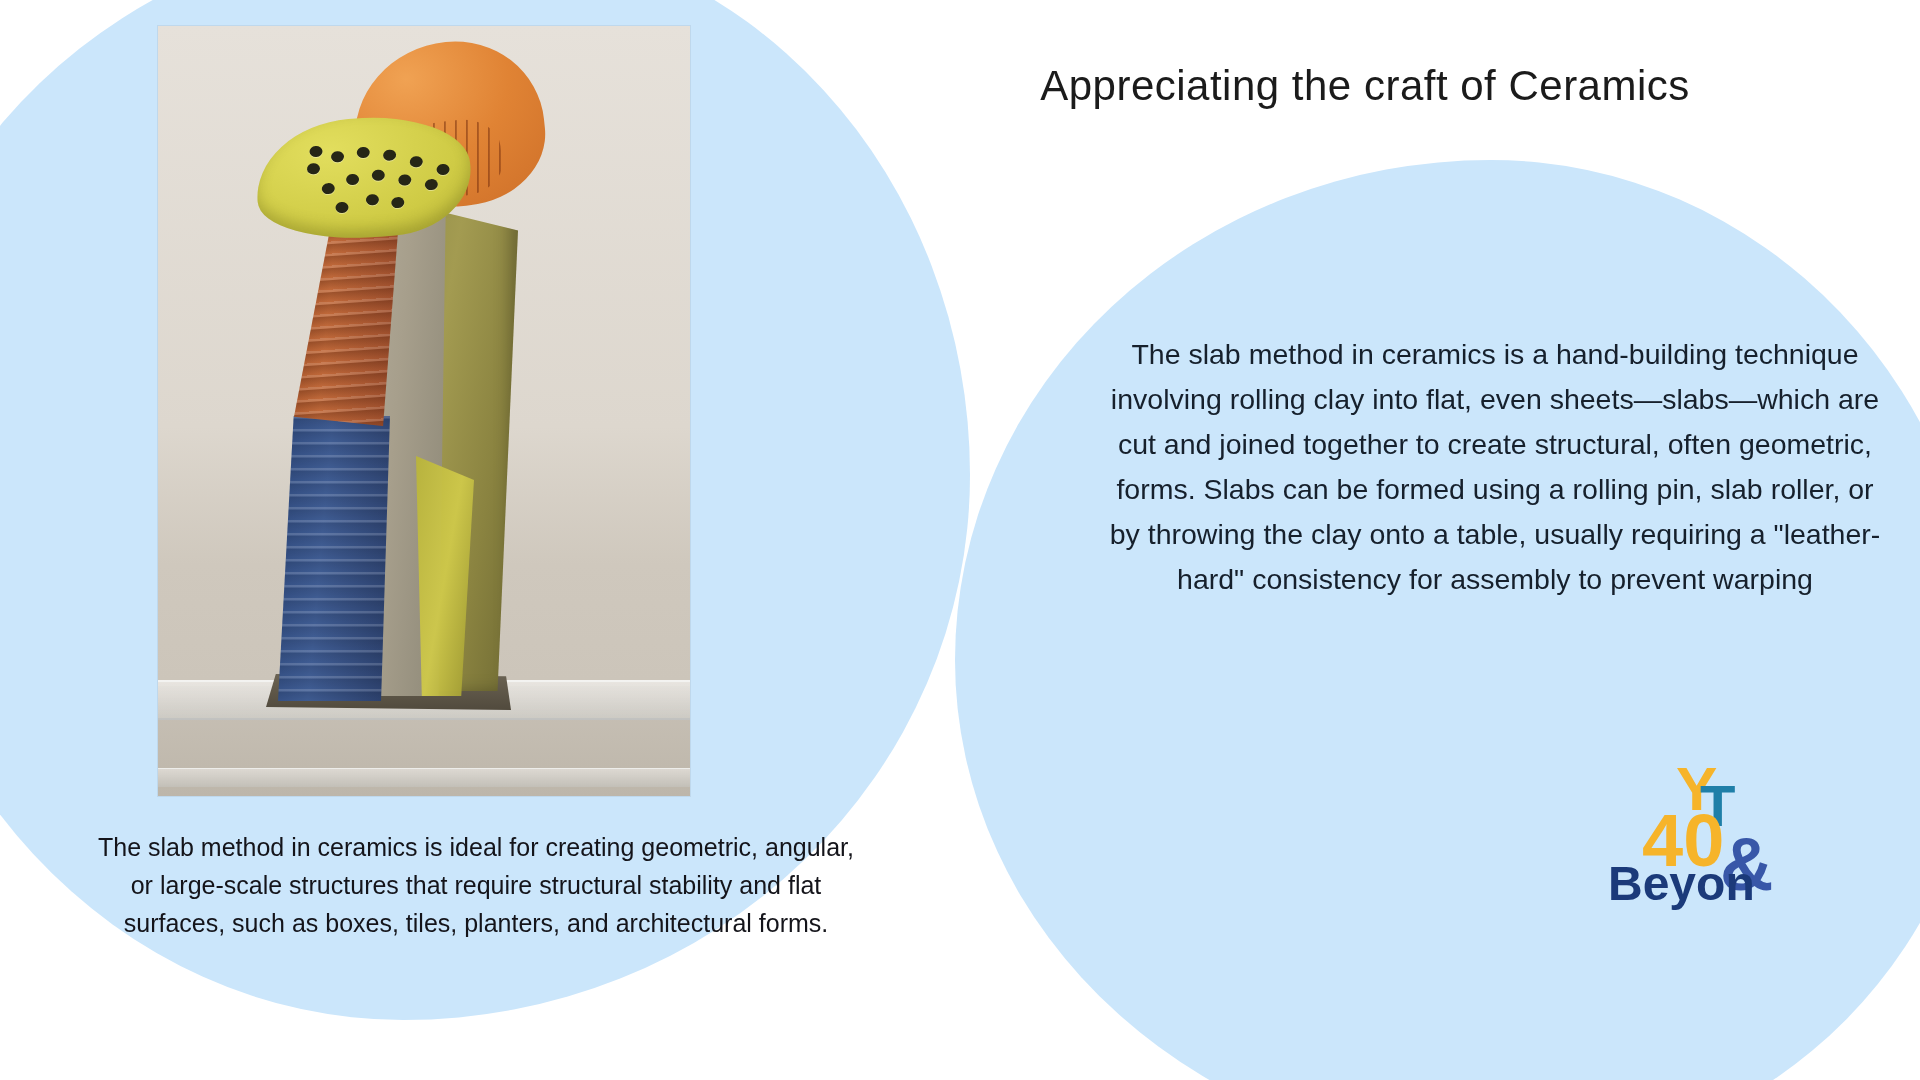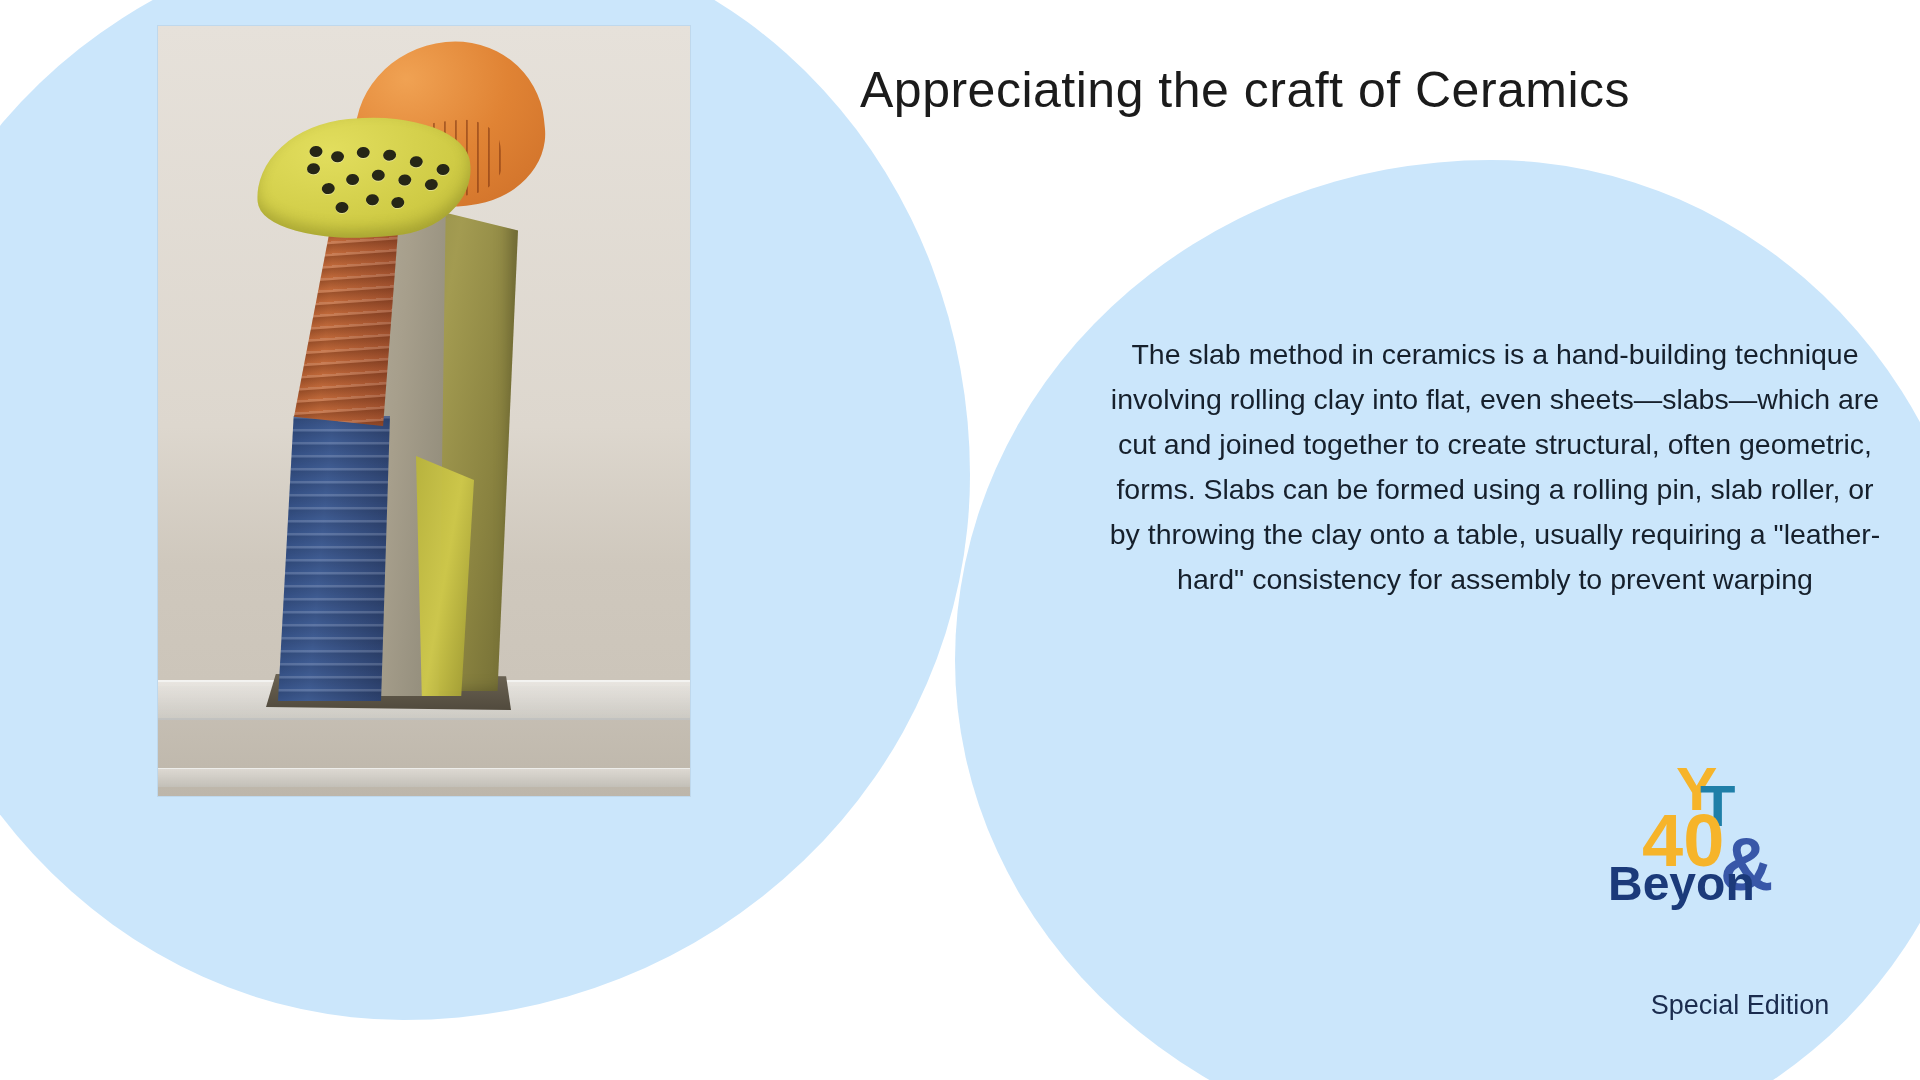--- a/index.html
+++ b/index.html
@@ -40,22 +40,22 @@
     height: 1000px;
     border-radius: 52% 48% 46% 54% / 50% 52% 48% 50%;
   }
 
   
   .title {
     position: absolute;
     left: 860px;
     top: 62px;
     width: 1010px;
-    text-align: left;
-    font-size: 50px;
+    text-align: center;
+    font-size: 42px;
     line-height: 1.15;
     color: #1b1b1b;
     letter-spacing: 0.5px;
     z-index: 5;
   }
 
   
   .photo-card {
     position: absolute;
     left: 158px;
@@ -329,32 +329,32 @@
           <i style="left:36%; top:68%"></i>
           <i style="left:50%; top:64%"></i>
           <i style="left:62%; top:68%"></i>
           <i style="left:26%; top:20%"></i>
           <i style="left:84%; top:44%"></i>
         </div>
       </div>
     </div>
   </div>
 
+  <div class="left-caption">The slab method in ceramics is ideal for creating geometric, angular, or large-scale structures that require structural stability and flat surfaces, such as boxes, tiles, planters, and architectural forms.</div>
 
   <div class="right-body">The slab method in ceramics is a hand-building technique involving rolling clay into flat, even sheets—slabs—which are cut and joined together to create structural, often geometric, forms. Slabs can be formed using a rolling pin, slab roller, or by throwing the clay onto a table, usually requiring a "leather-hard" consistency for assembly to prevent warping</div>
 
   <div class="logo-wrap">
     <svg class="logo-svg" width="260" height="180" viewBox="0 0 260 180">
 
       <text x="68" y="62" font-family="Liberation Sans, sans-serif" font-size="62" font-weight="bold" fill="#f6b42a">Y</text>
 
       <text x="92" y="78" font-family="Liberation Sans, sans-serif" font-size="58" font-weight="bold" fill="#1f7fa8">T</text>
 
       <text x="34" y="118" font-family="Liberation Sans, sans-serif" font-size="74" font-weight="bold" fill="#f6b42a">40</text>
 
       <text x="112" y="142" font-family="Liberation Sans, sans-serif" font-size="74" font-weight="bold" fill="#3857a8">&amp;</text>
 
       <text x="0" y="152" font-family="Liberation Sans, sans-serif" font-size="48" font-weight="bold" fill="#1b3a7a">Beyon</text>
     </svg>
   </div>
-  <div class="logo-caption">Special Edition</div>
 
 </div>
 
 </body></html>

